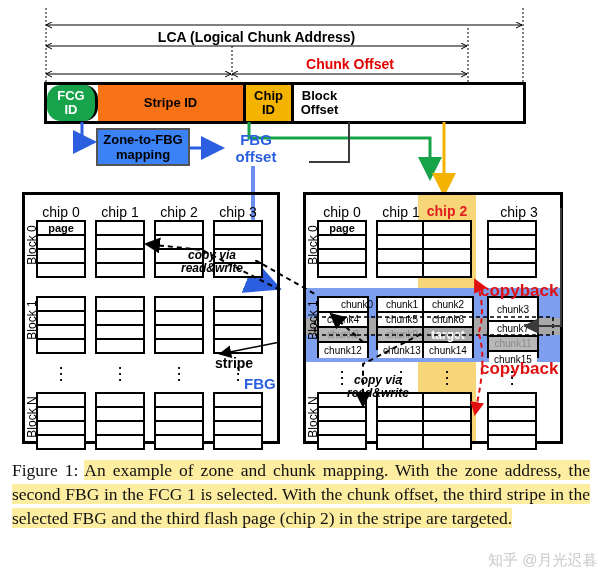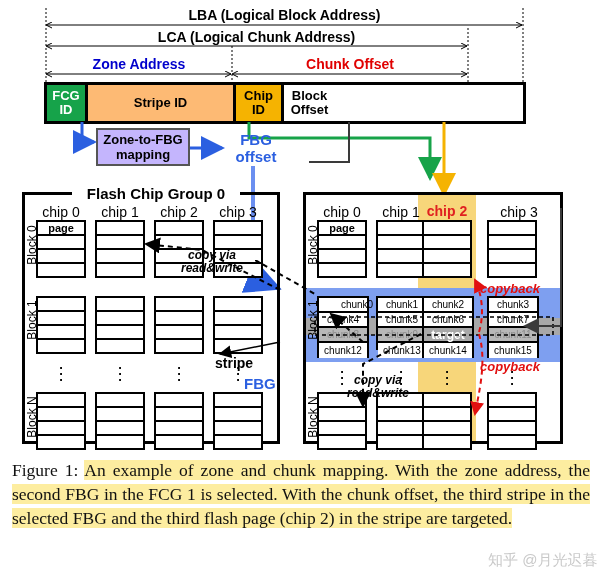--- a/index.html
+++ b/index.html
@@ -19,26 +19,26 @@
   .dimred{color:#e00000;}
 
   
   .addrbar{border:3px solid #000;box-sizing:border-box;}
   .field{box-sizing:border-box;border-right:3px solid #000;
          font-weight:bold;font-size:13px;line-height:14px;color:#000;
          display:flex;align-items:center;justify-content:center;text-align:center;}
   .field.last{border-right:none;}
   .f-zone{background:#6d90f0;}
   .f-fcg{background:#16a34a;color:#ffffff;}
-  .f-stripe{background:#fdba74;}
+  .f-stripe{background:#f97316;}
   .f-chip{background:#f5b301;}
   .f-block{background:#ffffff;}
 
   
-  .mapbox{background:#c4b5fd;border:2px solid #555;box-sizing:border-box;
+  .mapbox{background:#3b82f6;border:2px solid #555;box-sizing:border-box;
           font-weight:bold;font-size:13px;line-height:15px;color:#000;}
 
   .fbgoff{color:#2b5fe0;font-weight:bold;font-size:15px;line-height:17px;text-align:center;}
 
   
   .panel{border:3px solid #000;box-sizing:border-box;background:transparent;}
   .paneltitle{background:#ffffff;font-weight:bold;font-size:15px;color:#000;
               padding:0 4px;white-space:nowrap;}
 
   .chiplabel{font-size:14px;color:#000;white-space:nowrap;text-align:center;}
@@ -59,21 +59,21 @@
 
   .dots{font-size:13px;font-weight:bold;color:#000;line-height:6px;text-align:center;}
 
   
   .band-fbg{background:#7e9ff0;}
   .band-chip{background:#f7d67a;}
   .band-stripe{background:#a8a8a8;}
 
   .note{font-style:italic;font-weight:bold;font-size:12px;line-height:13px;
         color:#000;white-space:nowrap;margin-top:13px;}
-  .cpbk{font-style:italic;font-weight:bold;font-size:13px;color:#e11010;white-space:nowrap;}
+  .cpbk{font-weight:bold;font-size:17px;color:#e11010;white-space:nowrap;}
   .lbl-stripe{font-weight:bold;font-size:14px;color:#000;}
   .lbl-fbg{font-weight:bold;font-size:15px;color:#2b5fe0;}
 
   
   .caption{
     font-family:"Liberation Serif",serif;
     font-size:17.5px;line-height:24px;color:#111;
     text-align:justify;
   }
   .caption .hl{background:#fdeda0;}
@@ -102,28 +102,26 @@
 
     <line x1="47" y1="25" x2="522" y2="25" stroke="#000" stroke-width="1" marker-start="url(#ahs)" marker-end="url(#ah)"></line>
 
     <line x1="47" y1="46" x2="467" y2="46" stroke="#000" stroke-width="1" marker-start="url(#ahs)" marker-end="url(#ah)"></line>
 
     <line x1="47" y1="74" x2="231" y2="74" stroke="#000" stroke-width="1" marker-start="url(#ahs)" marker-end="url(#ah)"></line>
 
     <line x1="233" y1="74" x2="467" y2="74" stroke="#000" stroke-width="1" marker-start="url(#ahs)" marker-end="url(#ah)"></line>
   </svg>
 
-  <div class="abs dimlabel ctr" style="left:46px;top:6px;width:477px;height:18px;">LBA (Logical Block Address)</div>
   <div class="abs dimlabel ctr" style="left:46px;top:28px;width:421px;height:18px;">LCA (Logical Chunk Address)</div>
-  <div class="abs dimlabel dimblue ctr" style="left:46px;top:55px;width:186px;height:18px;">Zone Address</div>
   <div class="abs dimlabel dimred ctr" style="left:233px;top:55px;width:234px;height:18px;">Chunk Offset</div>
 
   <div class="abs addrbar" style="left:44px;top:82px;width:482px;height:42px;">
     <div style="display:flex;height:100%;">
-      <div class="field f-fcg" style="width:41px;white-space:pre-line;">FCG
+      <div class="field f-fcg" style="width:51px;white-space:pre-line;border-radius:14px;">FCG
 ID</div>
       <div class="field f-stripe" style="width:148px;">Stripe ID</div>
       <div class="field f-chip" style="width:48px;white-space:pre-line;">Chip
 ID</div>
       <div class="field f-block last" style="width:51px;white-space:pre-line;">Block
 Offset</div>
     </div>
   </div>
 
   <svg class="abs" style="left:0;top:120px;" width="600" height="80">
@@ -163,21 +161,20 @@
   <svg class="abs" style="left:240px;top:166px;" width="80" height="140">
     <defs>
       <marker id="bl2" markerWidth="10" markerHeight="10" refX="8" refY="4.5" orient="auto">
         <path d="M0,0 L9,4.5 L0,9 Z" fill="#2b5fe0"></path>
       </marker>
     </defs>
     <path d="M13,0 L13,112 L38,122" stroke="#6b8ff0" stroke-width="4" fill="none" marker-end="url(#bl2)"></path>
   </svg>
 
   <div class="abs panel" style="left:22px;top:192px;width:258px;height:252px;"></div>
-  <div class="abs paneltitle ctr" style="left:72px;top:184px;width:160px;height:18px;">Flash Chip Group 0</div>
 
   <div class="abs chiplabel" style="left:36px;top:204px;width:50px;">chip 0</div>
   <div class="abs chiplabel" style="left:95px;top:204px;width:50px;">chip 1</div>
   <div class="abs chiplabel" style="left:154px;top:204px;width:50px;">chip 2</div>
   <div class="abs chiplabel" style="left:213px;top:204px;width:50px;">chip 3</div>
 
   <div class="abs ctr" style="left:7px;top:238px;width:50px;height:14px;">
     <span class="blocklabel">Block 0</span>
   </div>
   <div class="abs ctr" style="left:7px;top:313px;width:50px;height:14px;">
@@ -345,21 +342,21 @@
     <div class="pg chunk dim" style="height:15px;">chunk9</div>
     <div class="pg chunk" style="height:15px;">chunk13</div>
   </div>
   <div class="abs blk" style="left:422px;top:296px;width:52px;height:62px;z-index:5;">
     <div class="pg chunk" style="height:15px;">chunk2</div>
     <div class="pg chunk" style="height:15px;">chunk6</div>
     <div class="pg target" style="height:15px;">target</div>
     <div class="pg chunk" style="height:15px;">chunk14</div>
   </div>
   <div class="abs blk" style="left:487px;top:296px;width:52px;height:62px;z-index:5;">
-    <div class="pg chunk" style="height:15px;">chunk3</div>
+    <div class="pg chunk" style="height:24px;">chunk3</div>
     <div class="pg chunk" style="height:15px;">chunk7</div>
     <div class="pg chunk dim" style="height:15px;">chunk11</div>
     <div class="pg chunk" style="height:15px;">chunk15</div>
   </div>
 
   <svg class="abs" style="left:303px;top:192px;z-index:7;" width="262" height="252">
     <rect x="12" y="125" width="238" height="18" fill="none" stroke="#000" stroke-width="1.6" stroke-dasharray="4,3"></rect>
   </svg>
 
   <div class="abs dots" style="left:317px;top:366px;width:50px;z-index:6;">.<br>.<br>.</div>

